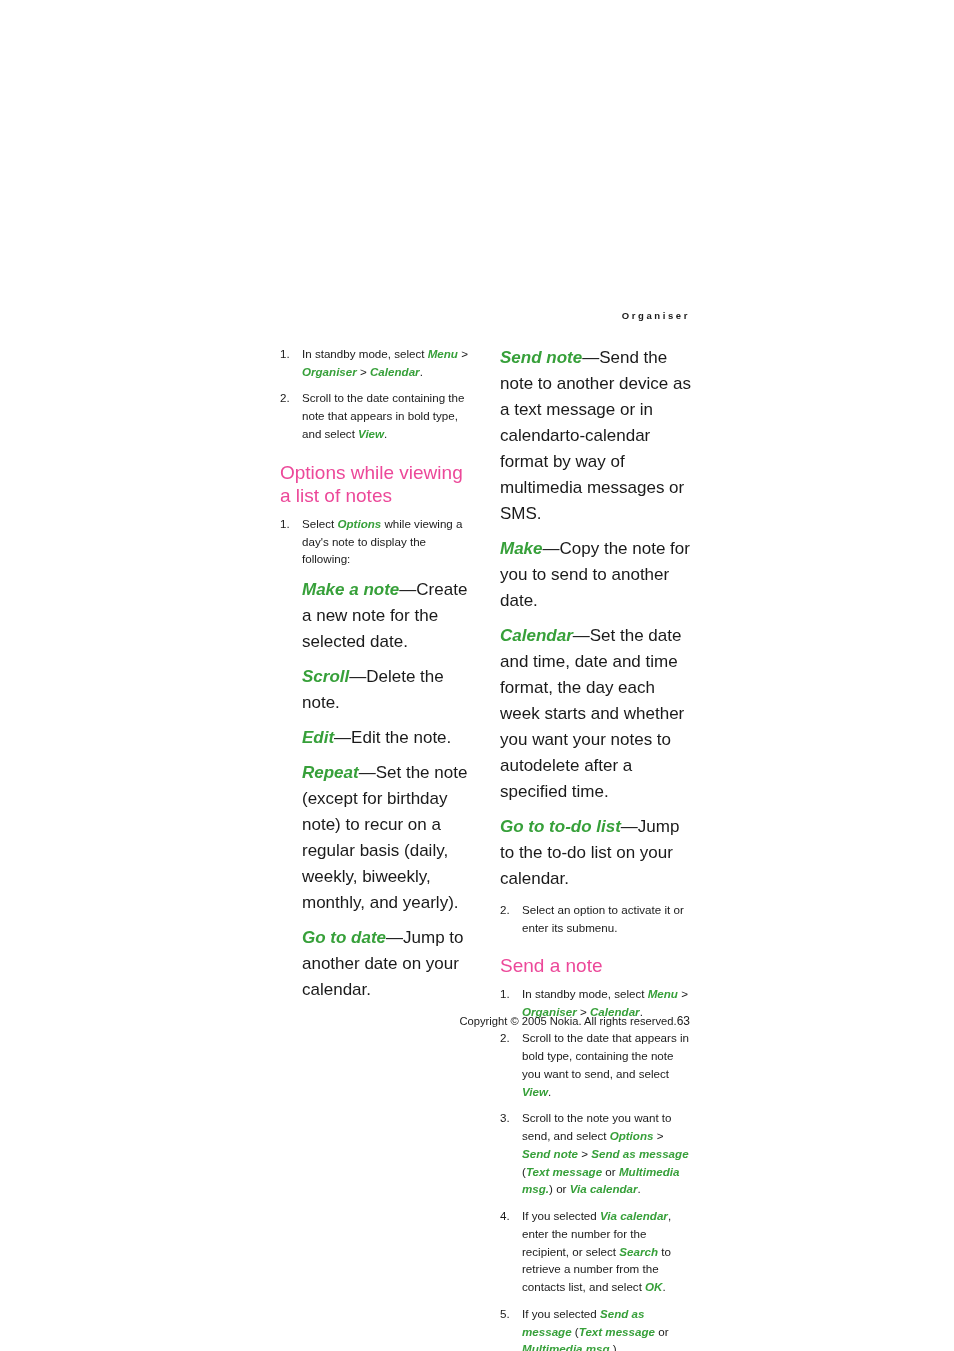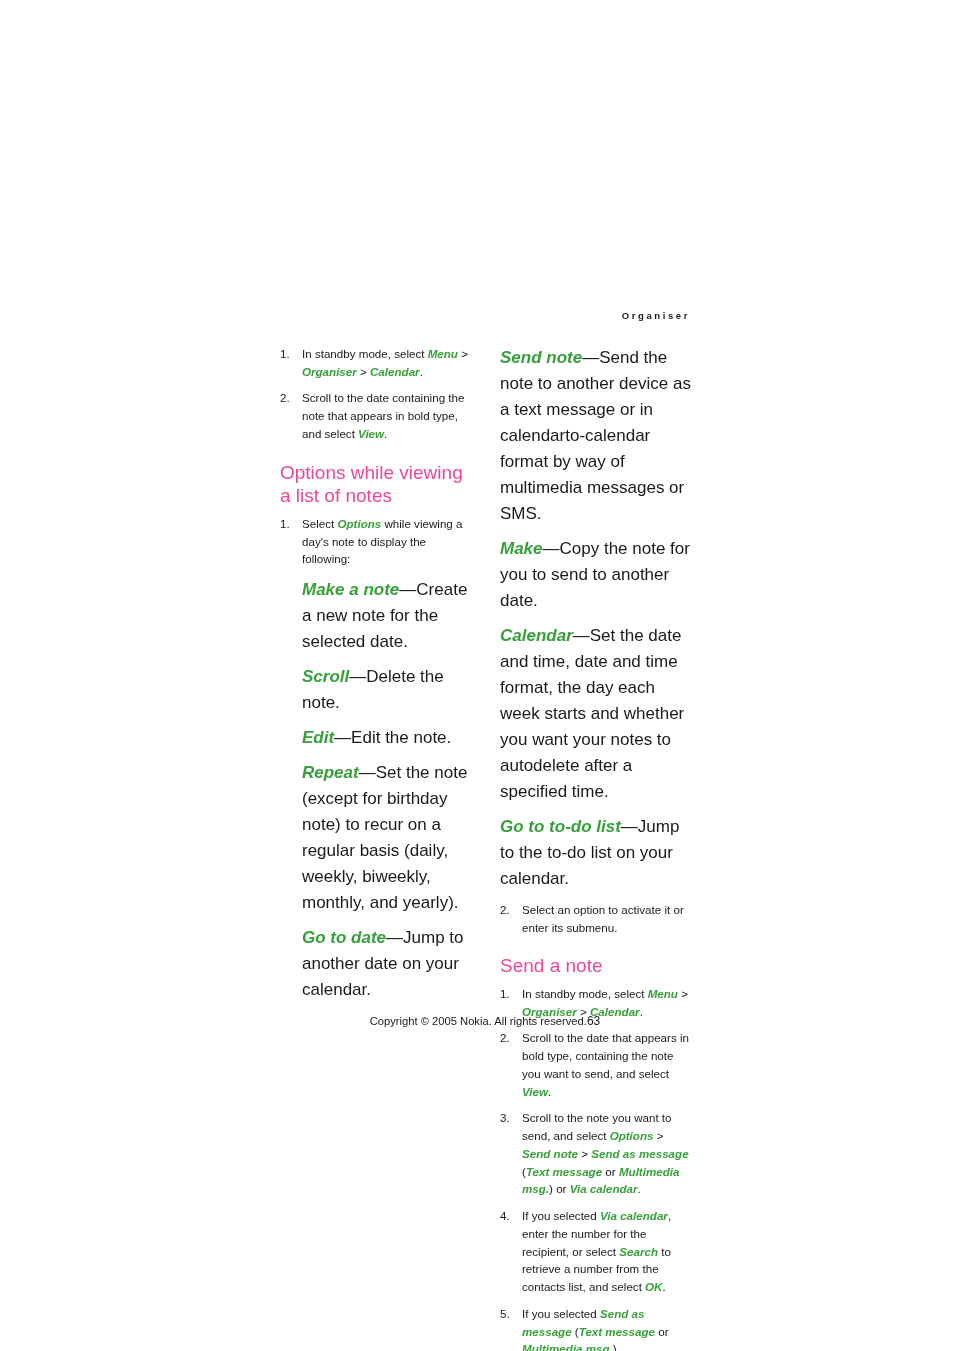--- a/index.html
+++ b/index.html
@@ -95,21 +95,21 @@
   }
   .sep { font-style: normal; color: #1a1a1a; }
 
   
   .footer {
     position: absolute;
     left: 280px;
     top: 1014px;
     width: 410px;
     display: flex;
-    justify-content: center;
+    justify-content: flex-end;
     align-items: baseline;
     font-size: 11.2px;
     color: #1a1a1a;
   }
   .footer .pageno { font-weight: normal; font-size: 12px; }
 </style>
 </head>
 <body>
 
 <div class="page">

